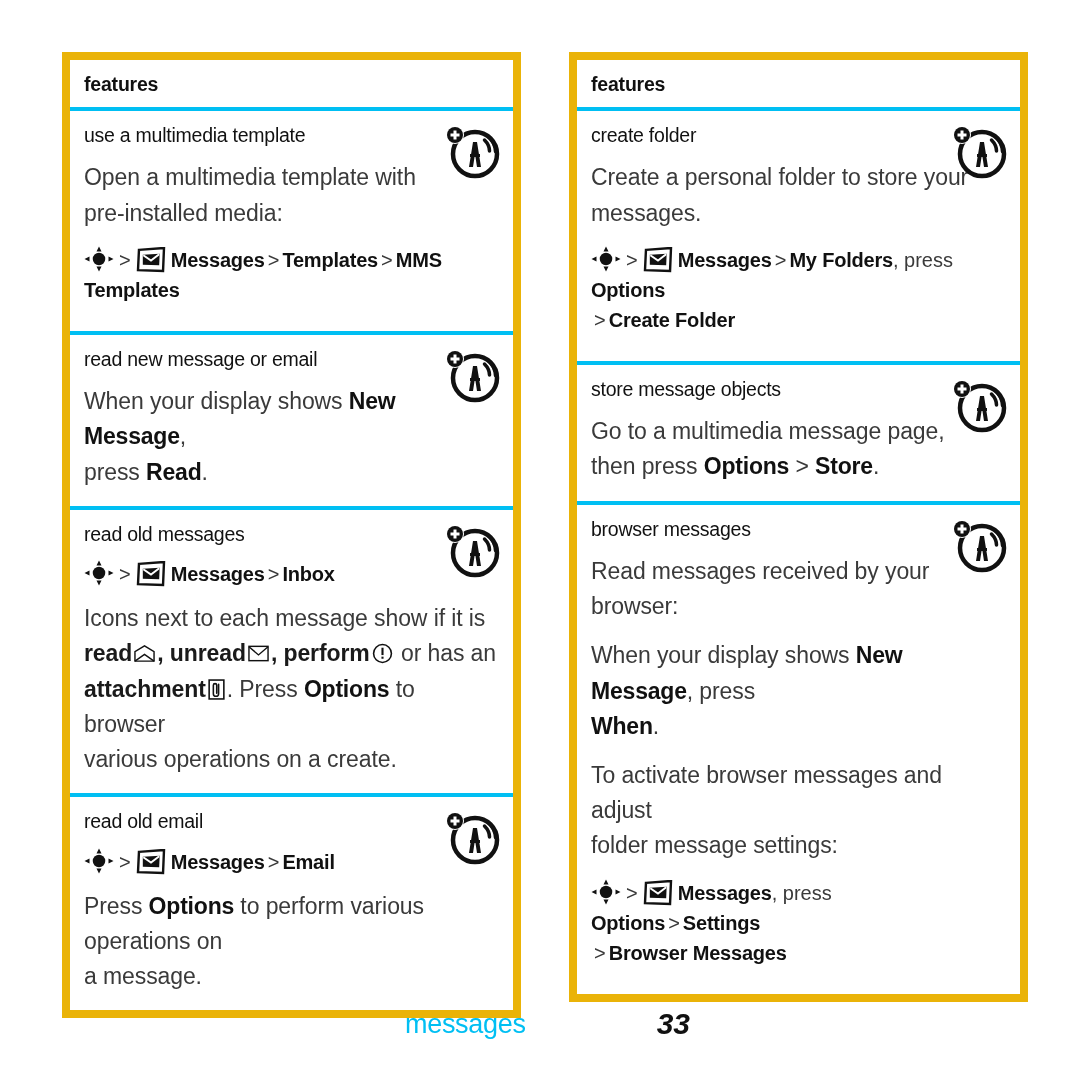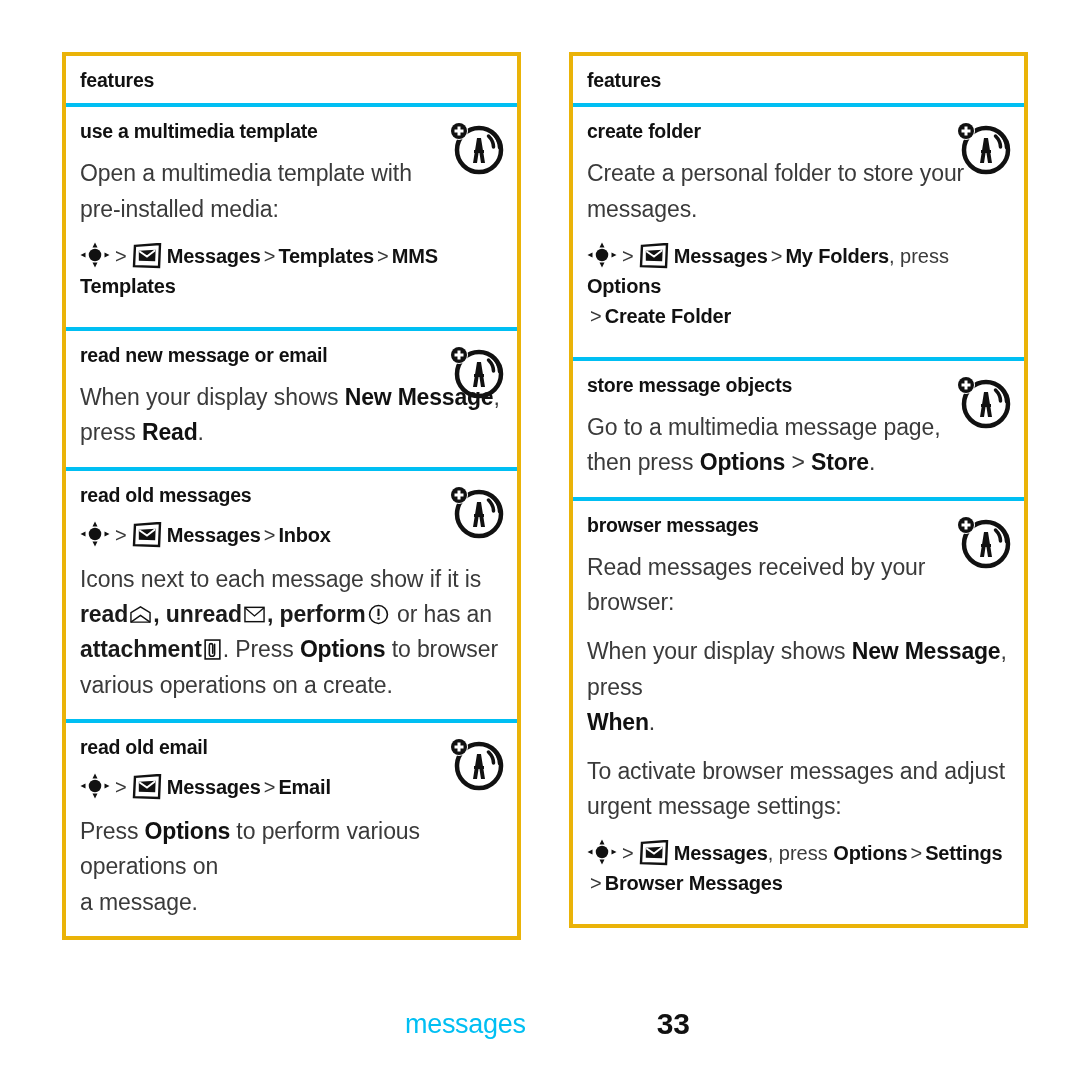--- a/index.html
+++ b/index.html
@@ -23,41 +23,41 @@
     position: absolute;
     top: 52px; left: 62px;
     width: 966px;
     display: flex;
     gap: 48px;
   }
   .column { width: 459px; }
 
   
   .feature-box {
-    border: 4px solid #eab308;
+    border: 8px solid #eab308;
     background: #fff;
   }
   .box-header {
     padding: 13px 14px 11px 14px;
     font-size: 19.5px;
     font-weight: bold;
     color: #111;
     letter-spacing: -0.2px;
     border-bottom: 4px solid #00BFF3;
   }
   .section {
     position: relative;
     padding: 12px 14px 14px 14px;
     border-bottom: 4px solid #00BFF3;
   }
   .section:last-child { border-bottom: none; }
 
   .section-title {
     font-size: 19.5px;
-    font-weight: bold;
+    font-weight: normal;
     color: #111;
     letter-spacing: -0.25px;
     margin: 2px 0 14px 0;
     padding-right: 60px;
     line-height: 1.1;
   }
 
   
   .para {
     font-size: 23px;
@@ -145,21 +145,21 @@
     font-weight: normal;
     letter-spacing: -0.3px;
     position: absolute;
     left: 45px; top: 0;
   }
   .footer-page {
     font-size: 30px;
     font-weight: bold;
     color: #111;
     position: absolute;
-    right: 30px; top: -2px;
+    right: 30px; top: -2px; font-style: italic;
   }
 </style>
 </head>
 <body>
 
 <svg width="0" height="0" style="position:absolute" aria-hidden="true">
   <defs>
 
     <symbol id="sym-navkey" viewBox="0 0 60 52">
       <circle cx="30" cy="26" r="12.5" fill="#111"></circle>
@@ -343,21 +343,21 @@
           <div class="section-title">browser messages</div>
           <p class="para">
             <span>Read messages received by your</span><br>
             <span>browser:</span>
           </p>
           <p class="para">
             <span>When your display shows </span><span class="ui">New Message</span><span>, press</span><br><span class="ui">When</span><span>.</span>
           </p>
           <p class="para">
             <span>To activate browser messages and adjust</span><br>
-            <span>urgent message settings:</span>
+            <span>folder message settings:</span>
           </p>
           <div class="navline">
             <svg class="nav-key">
                 <use href="#sym-navkey"></use>
               </svg><span class="sep">&gt;</span><svg class="msg-icon">
                 <use href="#sym-msgicon"></use>
               </svg><span class="ui">Messages</span><span class="plain">, press </span><span class="ui">Options</span><span class="sep">&gt;</span><span class="ui">Settings</span><br><span class="sep">&gt;</span><span class="ui">Browser Messages</span>
           </div>
         </div>
 

